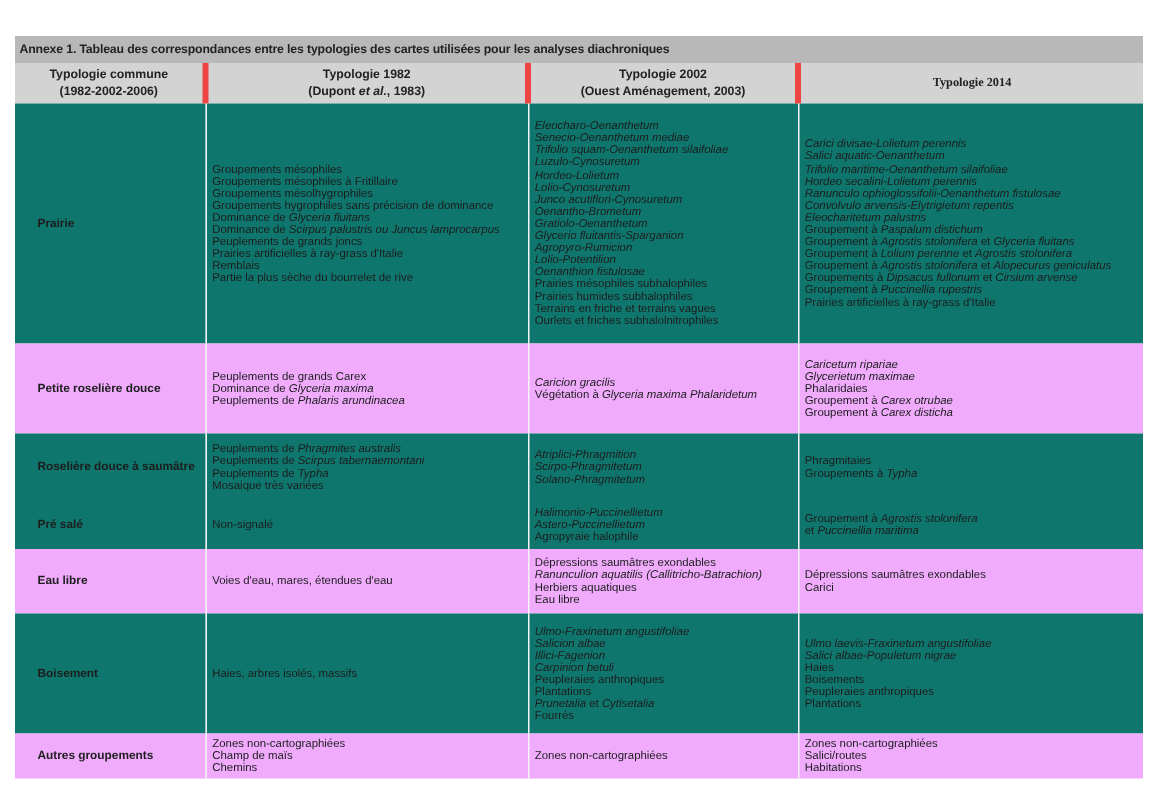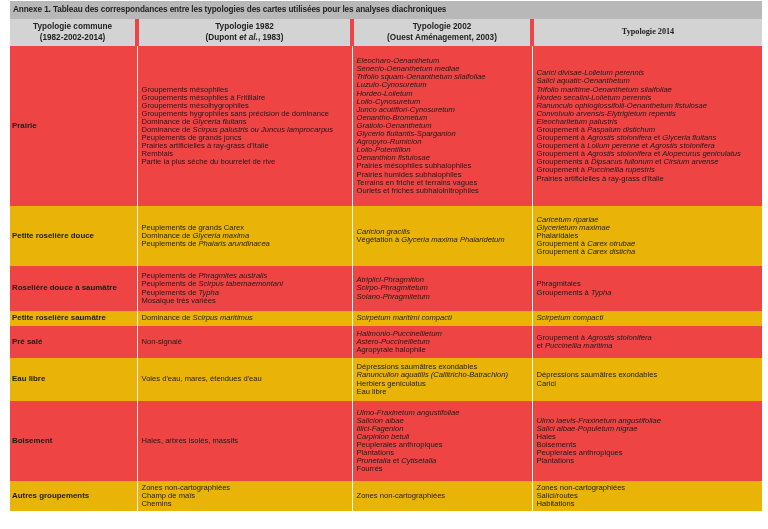--- a/index.html
+++ b/index.html
@@ -1,51 +1,51 @@
 <!DOCTYPE html>
 <html><head>
 <meta charset="utf-8">
 <style>
   html, body { margin:0; padding:0; background:#ffffff; }
   body { width:768px; height:529px; position:relative; overflow:hidden;
          font-family:"Liberation Sans", sans-serif; color:#1a1a1a; }
-  .table-wrap { position:absolute; left:10px; top:1px; width:752px; }
+  .table-wrap { position:absolute; left:10px; top:24px; width:752px; }
   .title { background:#b8b8b8; height:18px; line-height:18px; font-size:8.2px; font-weight:bold;
            padding-left:3px; color:#222; letter-spacing:-0.1px; }
   table { border-collapse:collapse; width:752px; table-layout:fixed; }
   col.c1 { width:127px; } col.c2 { width:215px; } col.c3 { width:180px; } col.c4 { width:230px; }
   th { background:#d3d3d3; font-size:8.2px; font-weight:bold; text-align:center; vertical-align:middle;
        height:27px; padding:0 2px; line-height:10.5px; color:#222; border-right:4px solid #ef4444; }
   th:last-child { border-right:none;font-family:Liberation Serif, serif; }
   td { font-size:7.6px; line-height:8.1px; vertical-align:middle; padding:2px 4px 2px 4px;
        border-right:1px solid #f4f4f4; color:#1c1c1c; }
   td:last-child { border-right:none; }
-  td.cat { font-weight:bold; font-size:7.9px; padding-left:2px; }
-  tr.light td { background:#ef4444; }
-  tr.dark td { background:#eab308; }
+  td.cat { font-weight:bold; font-size:7.9px; padding-left:15px; }
+  tr.light td { background:#0f766e; }
+  tr.dark td { background:#f0abfc; }
   .line { display:block; white-space:nowrap; }
   i { font-style:italic; }
 </style>
 </head>
 <body>
 
 <div class="table-wrap">
   <div class="title">Annexe 1. Tableau des correspondances entre les typologies des cartes utilisées pour les analyses diachroniques</div>
   <table>
     <colgroup>
         <col class="c1">
         <col class="c2">
         <col class="c3">
         <col class="c4">
       </colgroup>
     <thead>
       <tr>
         <th>
           <span class="line">Typologie commune</span>
-          <span class="line">(1982-2002-2014)</span>
+          <span class="line">(1982-2002-2006)</span>
         </th>
         <th>
           <span class="line">Typologie 1982</span>
           <span class="line">(Dupont <i>et al.</i>, 1983)</span>
         </th>
         <th>
           <span class="line">Typologie 2002</span>
           <span class="line">(Ouest Aménagement, 2003)</span>
         </th>
         <th>
@@ -134,32 +134,20 @@
           <td>
             <span class="line"><i>Atriplici-Phragmition</i></span>
             <span class="line"><i>Scirpo-Phragmitetum</i></span>
             <span class="line"><i>Solano-Phragmitetum</i></span>
           </td>
           <td>
             <span class="line">Phragmitaies</span>
             <span class="line">Groupements à <i>Typha</i></span>
           </td>
         </tr>
-        <tr class="dark" style="height: 15px;">
-          <td class="cat">Petite roselière saumâtre</td>
-          <td>
-            <span class="line">Dominance de <i>Scirpus maritimus</i></span>
-          </td>
-          <td>
-            <span class="line"><i>Scirpetum maritimi compacti</i></span>
-          </td>
-          <td>
-            <span class="line"><i>Scirpetum compacti</i></span>
-          </td>
-        </tr>
         <tr class="light" style="height: 32px;">
           <td class="cat">Pré salé</td>
           <td>
             <span class="line">Non-signalé</span>
           </td>
           <td>
             <span class="line"><i>Halimonio-Puccinellietum</i></span>
             <span class="line"><i>Astero-Puccinellietum</i></span>
             <span class="line">Agropyraie halophile</span>
           </td>
@@ -169,21 +157,21 @@
           </td>
         </tr>
         <tr class="dark" style="height: 43px;">
           <td class="cat">Eau libre</td>
           <td>
             <span class="line">Voies d'eau, mares, étendues d'eau</span>
           </td>
           <td>
             <span class="line">Dépressions saumâtres exondables</span>
             <span class="line"><i>Ranunculion aquatilis (Callitricho-Batrachion)</i></span>
-            <span class="line">Herbiers geniculatus</span>
+            <span class="line">Herbiers aquatiques</span>
             <span class="line">Eau libre</span>
           </td>
           <td>
             <span class="line">Dépressions saumâtres exondables</span>
             <span class="line">Carici</span>
           </td>
         </tr>
         <tr class="light" style="height: 80px;">
           <td class="cat">Boisement</td>
           <td>

